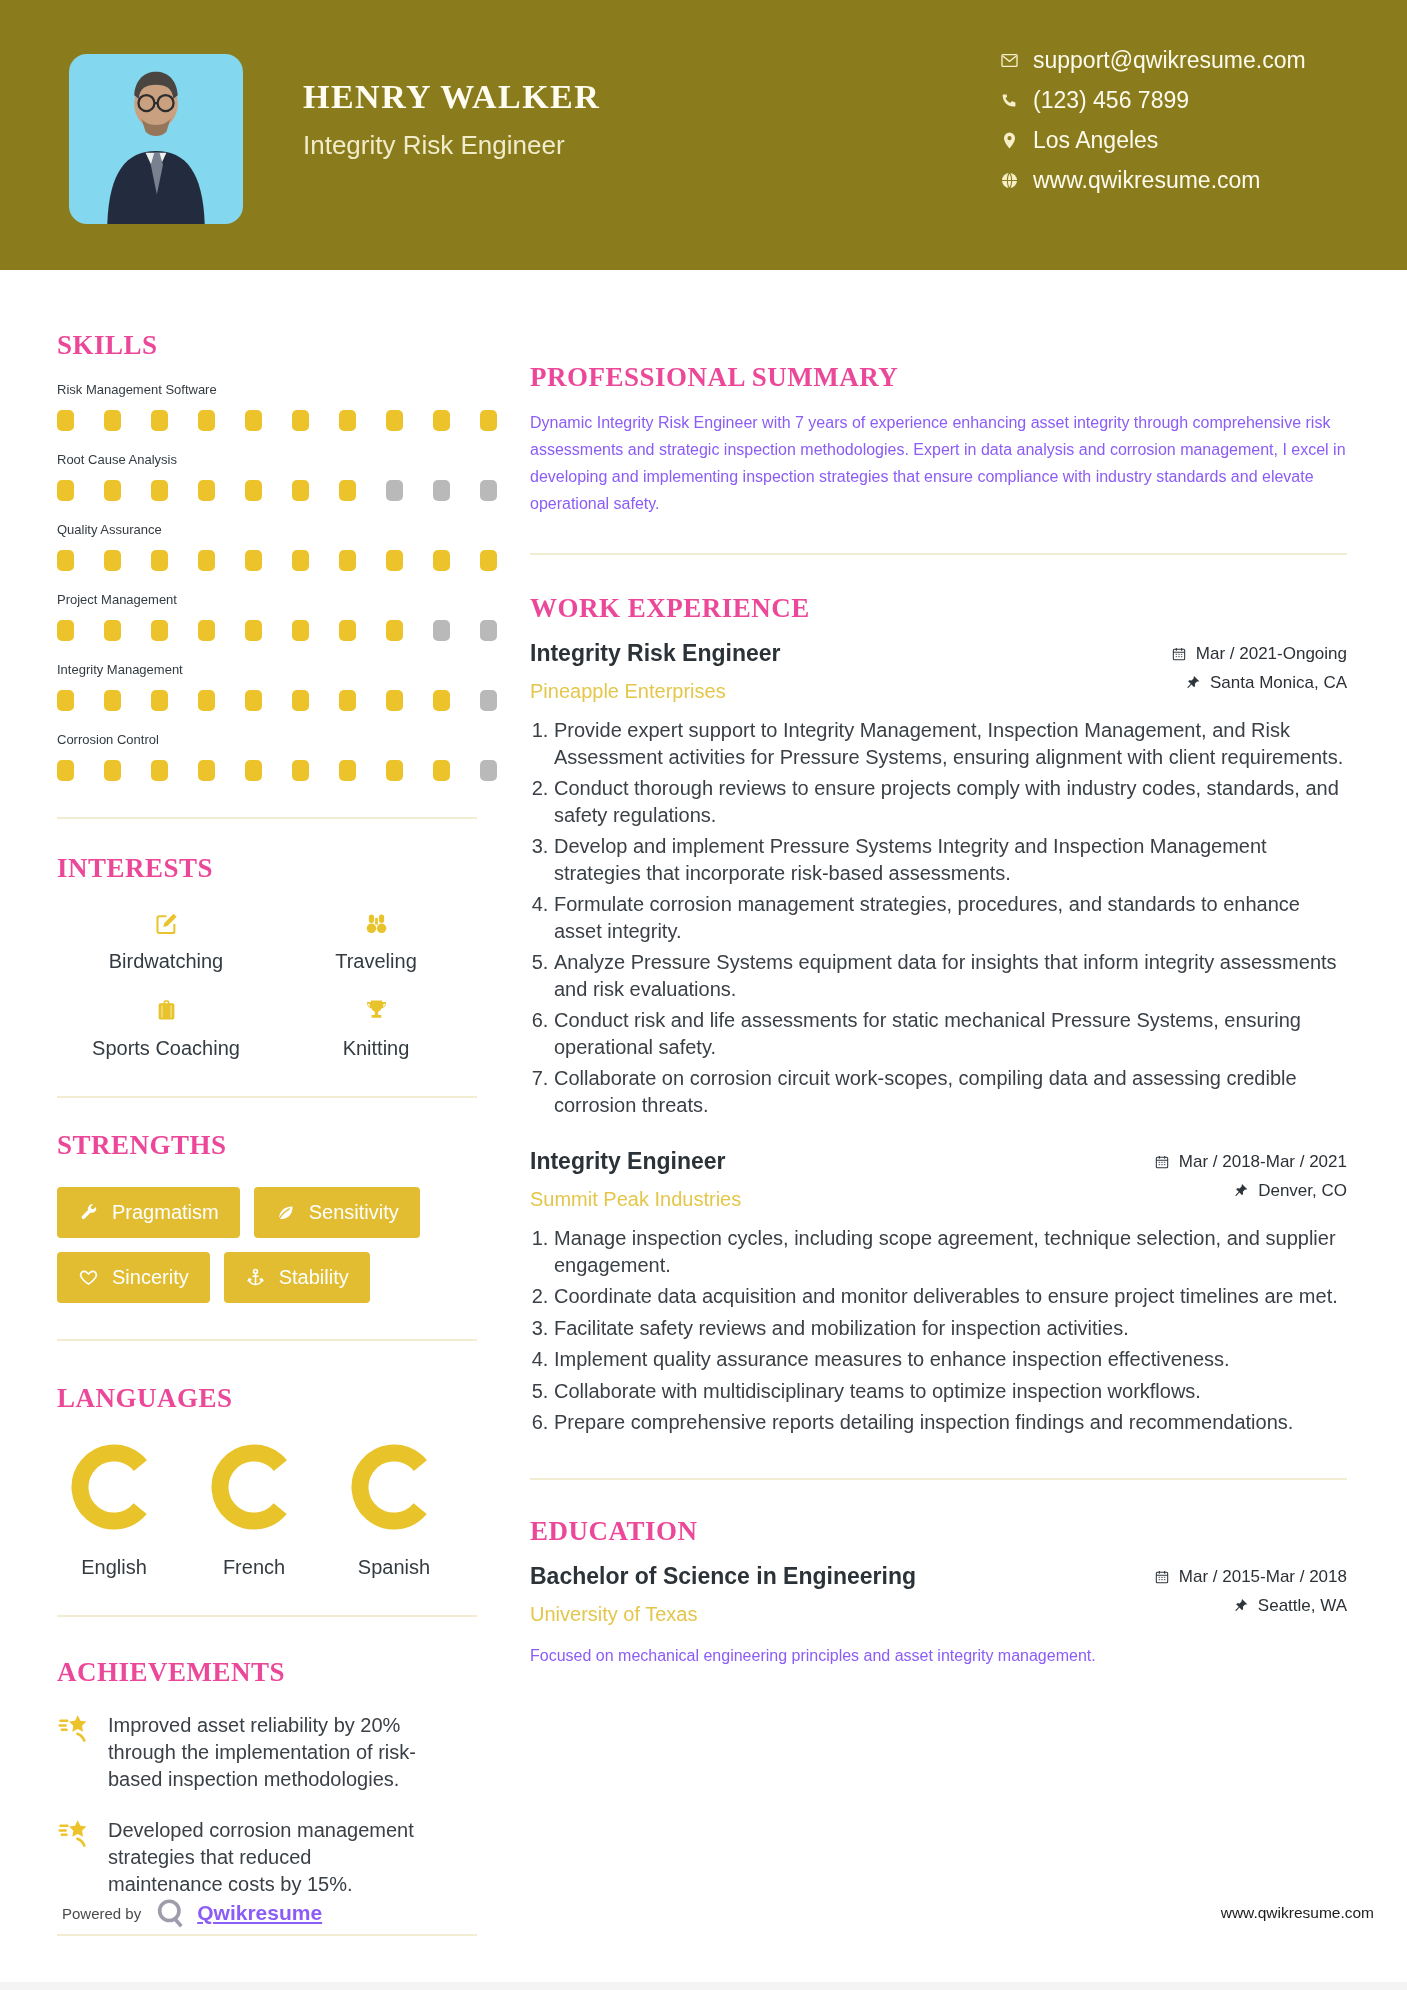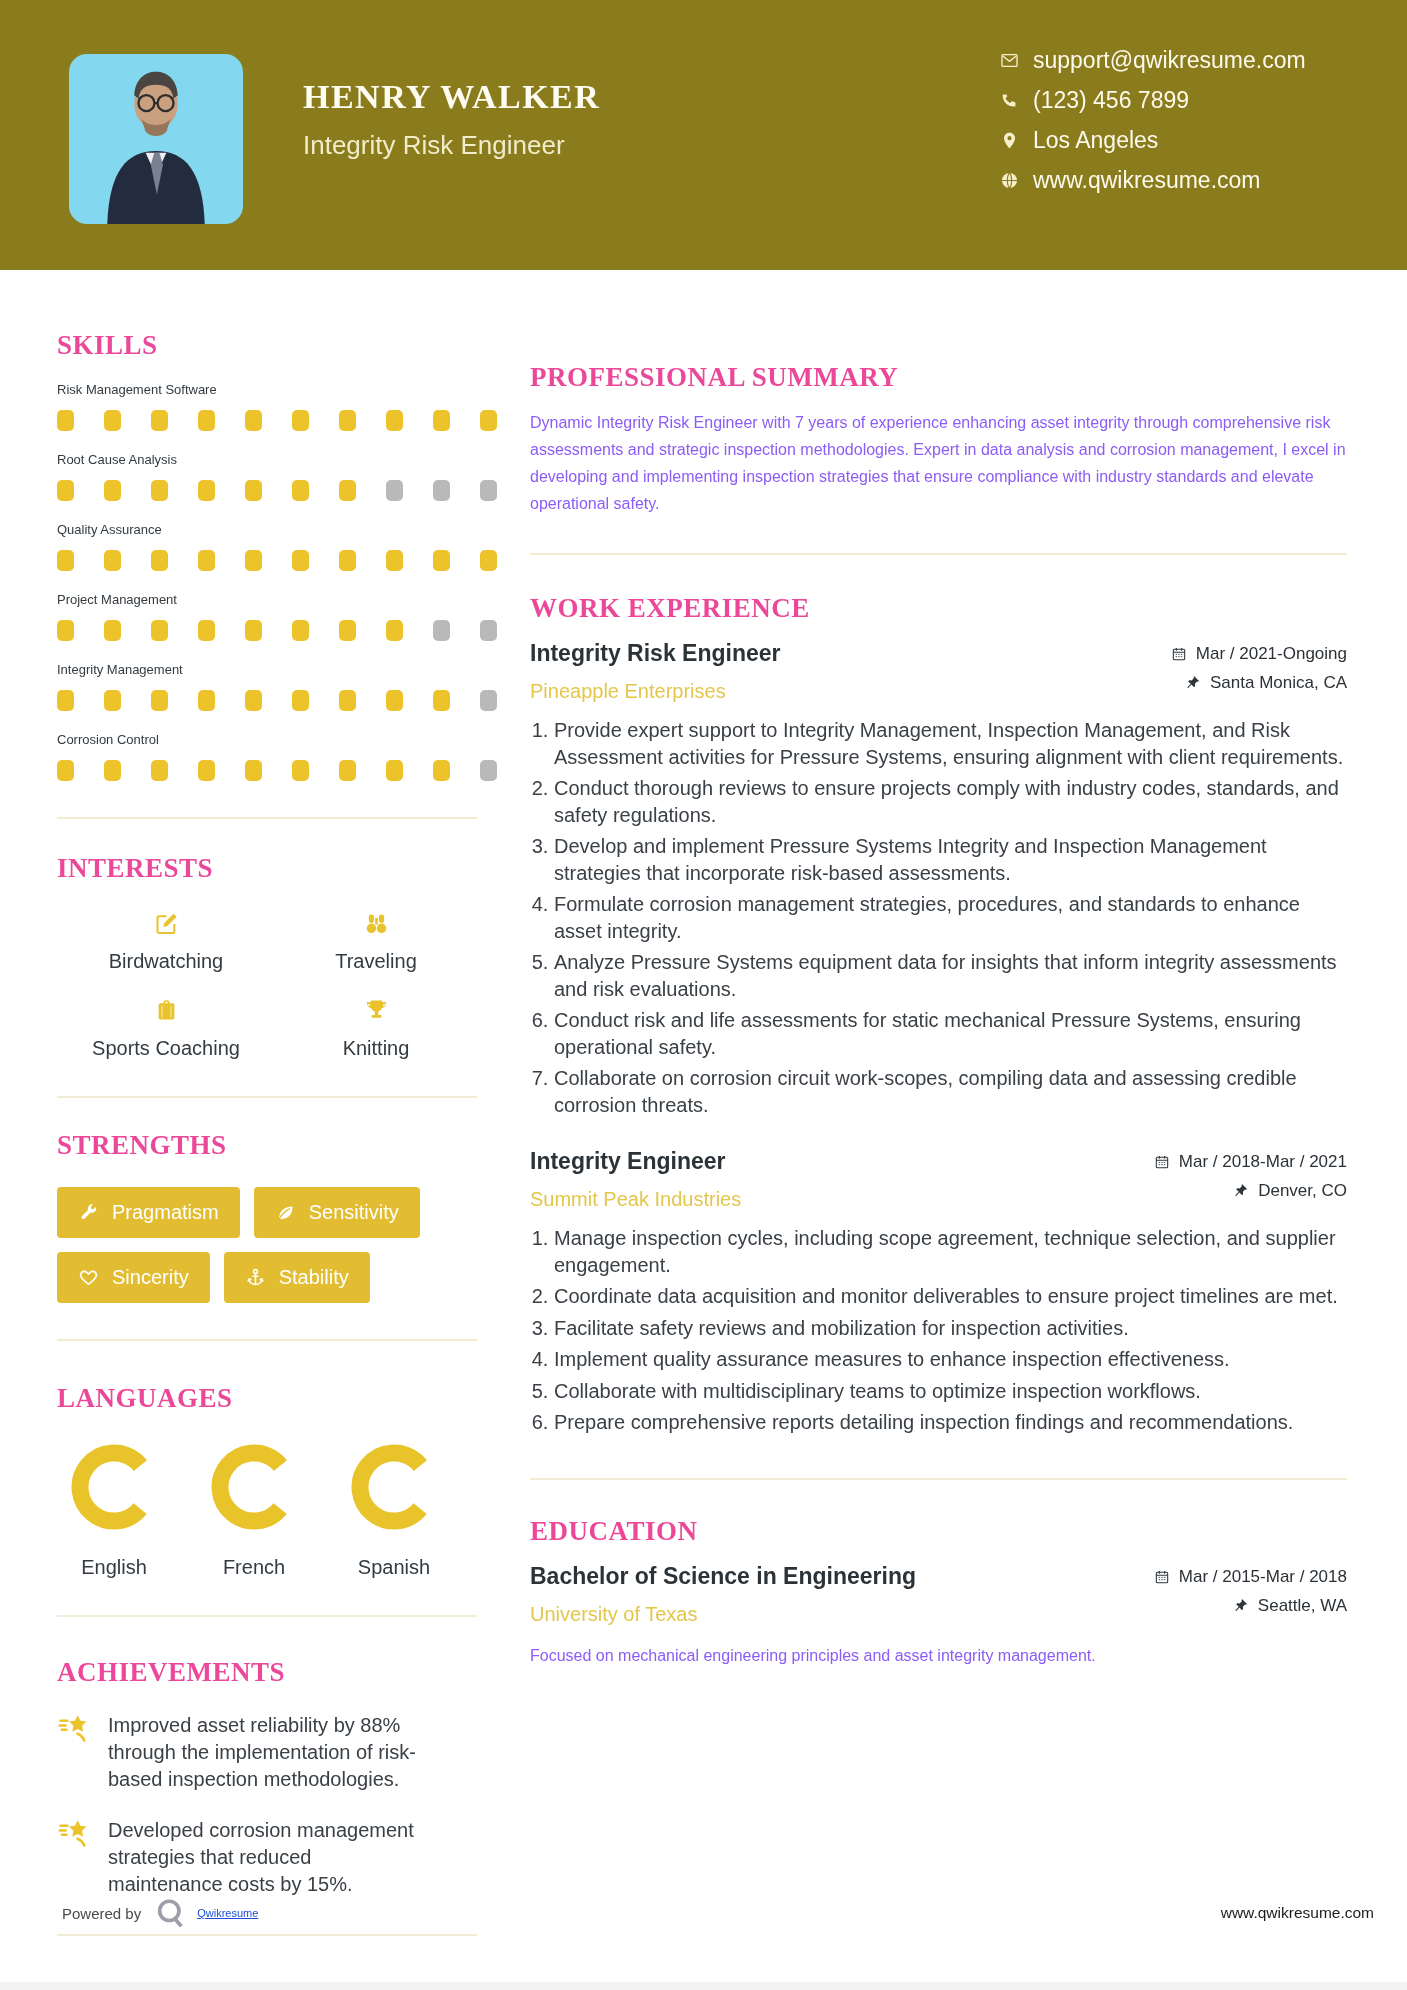--- a/index.html
+++ b/index.html
@@ -70,21 +70,21 @@
   .mrow .icon{width:16px;height:16px;color:#2e353b;flex:none;}
   .mrow .mtext{font-size:17px;color:#2b3136;}
   ol.bullets{margin:14px 0 0 0;padding-left:24px;}
   ol.bullets li{font-size:20px;line-height:26.5px;color:#3a4046;margin-bottom:5px;}
   .edu-entry{margin-top:16px;}
 
   
   .footer{position:absolute;left:62px;right:33px;bottom:60px;display:flex;align-items:center;}
   .pwd{font-size:15px;color:#4a4a4a;}
   .flogo{width:34px;height:34px;color:#a09cab;margin:0 10px 0 12px;}
-  .fbrand{font-size:11px;font-weight:400;color:#1d4ed8;text-decoration:underline;}
+  .fbrand{font-size:21px;font-weight:700;color:#8b5cf6;text-decoration:underline;}
   .fsite{margin-left:auto;font-size:15.5px;color:#1c1c1c;}
   .bottom-strip{position:absolute;left:0;right:0;bottom:0;height:8px;background:#f4f4f4;}
 </style>
 </head>
 <body>
 
 <div class="page">
 
   <header class="hdr">
     <div class="photo">
@@ -363,21 +363,21 @@
         <h2 class="sec">ACHIEVEMENTS</h2>
         <div id="achievements-list">
             <div class="ach">
               <span class="icon">
                 <svg viewBox="0 0 24 24" fill="currentColor">
                   <path d="m13.8 3.5 1.8 3.6 4 .6-2.9 2.8.7 4-3.6-1.9-3.6 1.9.7-4-2.9-2.8 4-.6 1.8-3.6z"></path>
                   <path d="M2.3 7.2h4.6M1.8 10.3h4M3.2 13.2h3.2" stroke="currentColor" stroke-width="1.6" fill="none" stroke-linecap="round"></path>
                   <path d="M13.6 15.8c2.2.9 3.8 2.4 4.6 4.6" stroke="currentColor" stroke-width="1.7" fill="none" stroke-linecap="round"></path>
                 </svg>
               </span>
-              <div class="atext">Improved asset reliability by 88% through the implementation of risk-based inspection methodologies.</div>
+              <div class="atext">Improved asset reliability by 20% through the implementation of risk-based inspection methodologies.</div>
             </div>
             <div class="ach">
               <span class="icon">
                 <svg viewBox="0 0 24 24" fill="currentColor">
                   <path d="m13.8 3.5 1.8 3.6 4 .6-2.9 2.8.7 4-3.6-1.9-3.6 1.9.7-4-2.9-2.8 4-.6 1.8-3.6z"></path>
                   <path d="M2.3 7.2h4.6M1.8 10.3h4M3.2 13.2h3.2" stroke="currentColor" stroke-width="1.6" fill="none" stroke-linecap="round"></path>
                   <path d="M13.6 15.8c2.2.9 3.8 2.4 4.6 4.6" stroke="currentColor" stroke-width="1.7" fill="none" stroke-linecap="round"></path>
                 </svg>
               </span>
               <div class="atext">Developed corrosion management strategies that reduced maintenance costs by 15%.</div>

